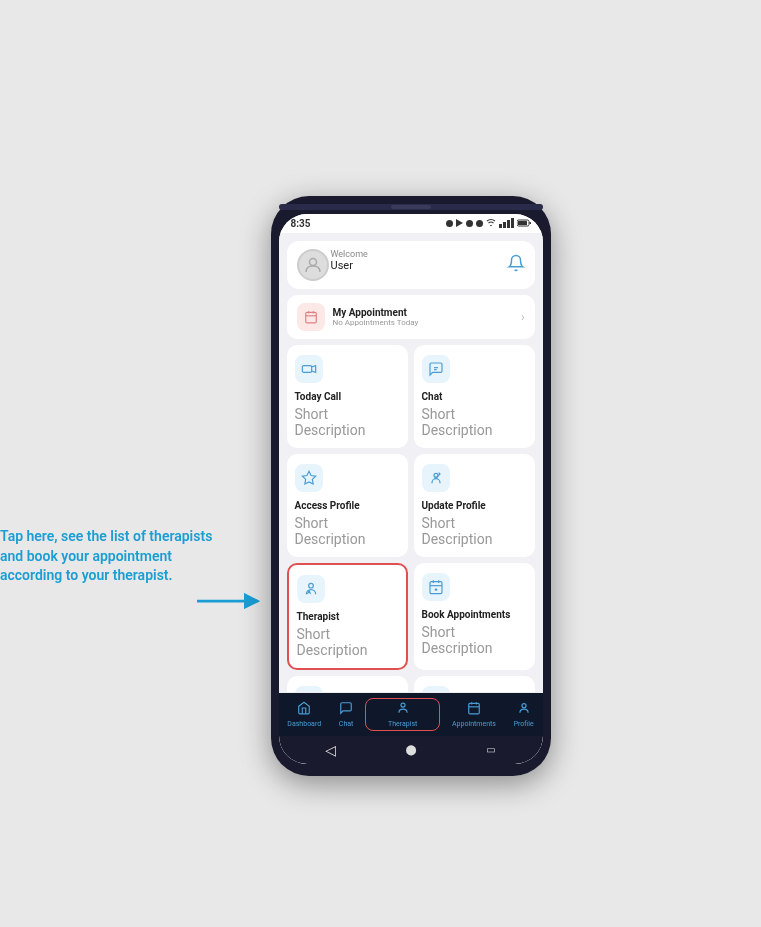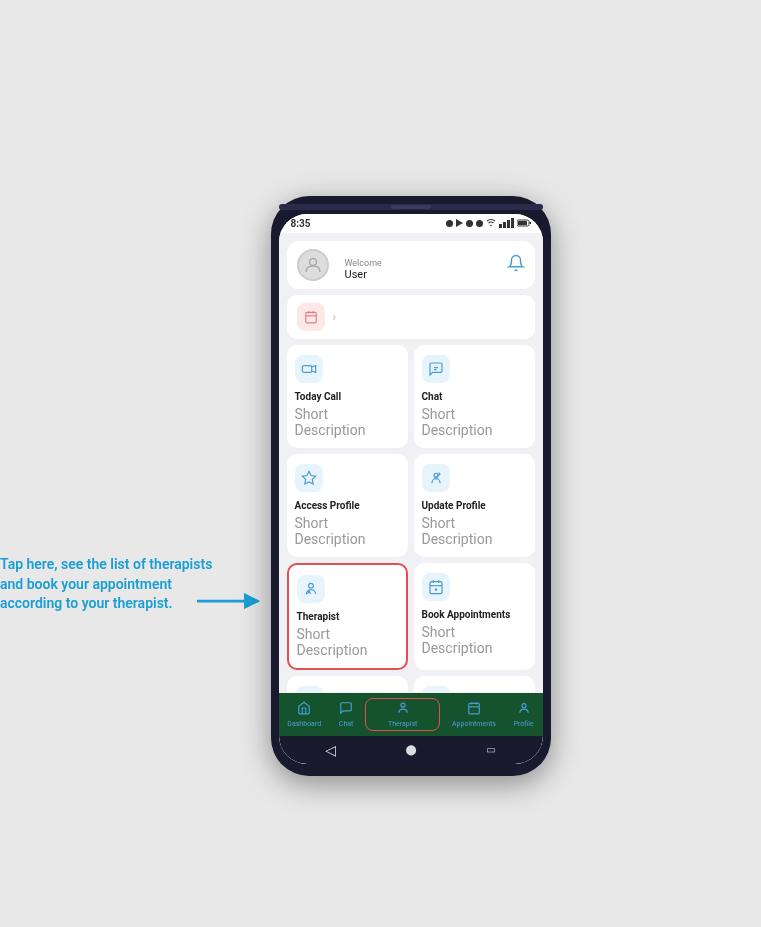--- a/index.html
+++ b/index.html
@@ -9,21 +9,21 @@
       justify-content: center;
       align-items: center;
       min-height: 927px;
       font-family: -apple-system, BlinkMacSystemFont, 'Segoe UI', Roboto, sans-serif;
       position: relative;
     }
 
     .annotation {
       position: absolute;
       left: 0;
-      top: 555px;
+      top: 527px;
       width: 220px;
       color: #1a9ed4;
       font-size: 14px;
       font-weight: 600;
       line-height: 1.4;
     }
     .arrow {
       position: absolute;
       left: 220px;
       top: 590px;
@@ -113,21 +113,21 @@
 
     
     .app-header {
       background: #fff;
       border-radius: 12px;
       padding: 8px 10px;
       display: flex;
       justify-content: space-between;
       align-items: center;
     }
-    .header-left { display: flex; align-items: flex-end; gap: 16px; }
+    .header-left { display: flex; align-items: flex-start; gap: 2px; }
     .avatar {
       width: 32px; height: 32px;
       border-radius: 50%;
       background: #ddd;
       border: 2px solid #ccc;
       display: flex; align-items: center; justify-content: center;
       font-size: 14px; color: #888;
     }
     .header-text { display: flex; flex-direction: column; }
     .welcome-text { font-size: 9px; color: #888; }
@@ -190,21 +190,21 @@
       color: #222;
       margin-top: 4px;
     }
     .card-desc {
       font-size: 14px;
       color: #999;
     }
 
     
     .bottom-nav {
-      background: #14532d;
+      background: #0f172a;
       display: flex;
       justify-content: space-around;
       align-items: center;
       padding: 5px 0;
       flex-shrink: 0;
       border-top: 1px solid #eee;
     }
     .nav-item {
       display: flex;
       flex-direction: column;
@@ -313,20 +313,24 @@
 
       <div class="appointment-banner">
         <div class="appt-icon-wrap">
           <svg width="14" height="14" viewBox="0 0 24 24" fill="none" stroke="#e08080" stroke-width="2">
             <rect x="3" y="4" width="18" height="18" rx="2"></rect>
             <line x1="16" y1="2" x2="16" y2="6"></line>
             <line x1="8" y1="2" x2="8" y2="6"></line>
             <line x1="3" y1="10" x2="21" y2="10"></line>
           </svg>
         </div>
+        <div class="appt-text">
+          <div class="appt-title">My Appointment</div>
+          <div class="appt-sub">No Appointments Today</div>
+        </div>
         <div class="appt-chevron">›</div>
       </div>
 
       <div class="grid-2">
         <div class="grid-card">
           <div class="card-icon">
             <svg width="16" height="16" viewBox="0 0 24 24" fill="none" stroke="#4a9dd4" stroke-width="1.8">
               <rect x="2" y="7" width="14" height="10" rx="2"></rect>
               <polyline points="16,9 22,7 22,17 16,15"></polyline>
             </svg>

